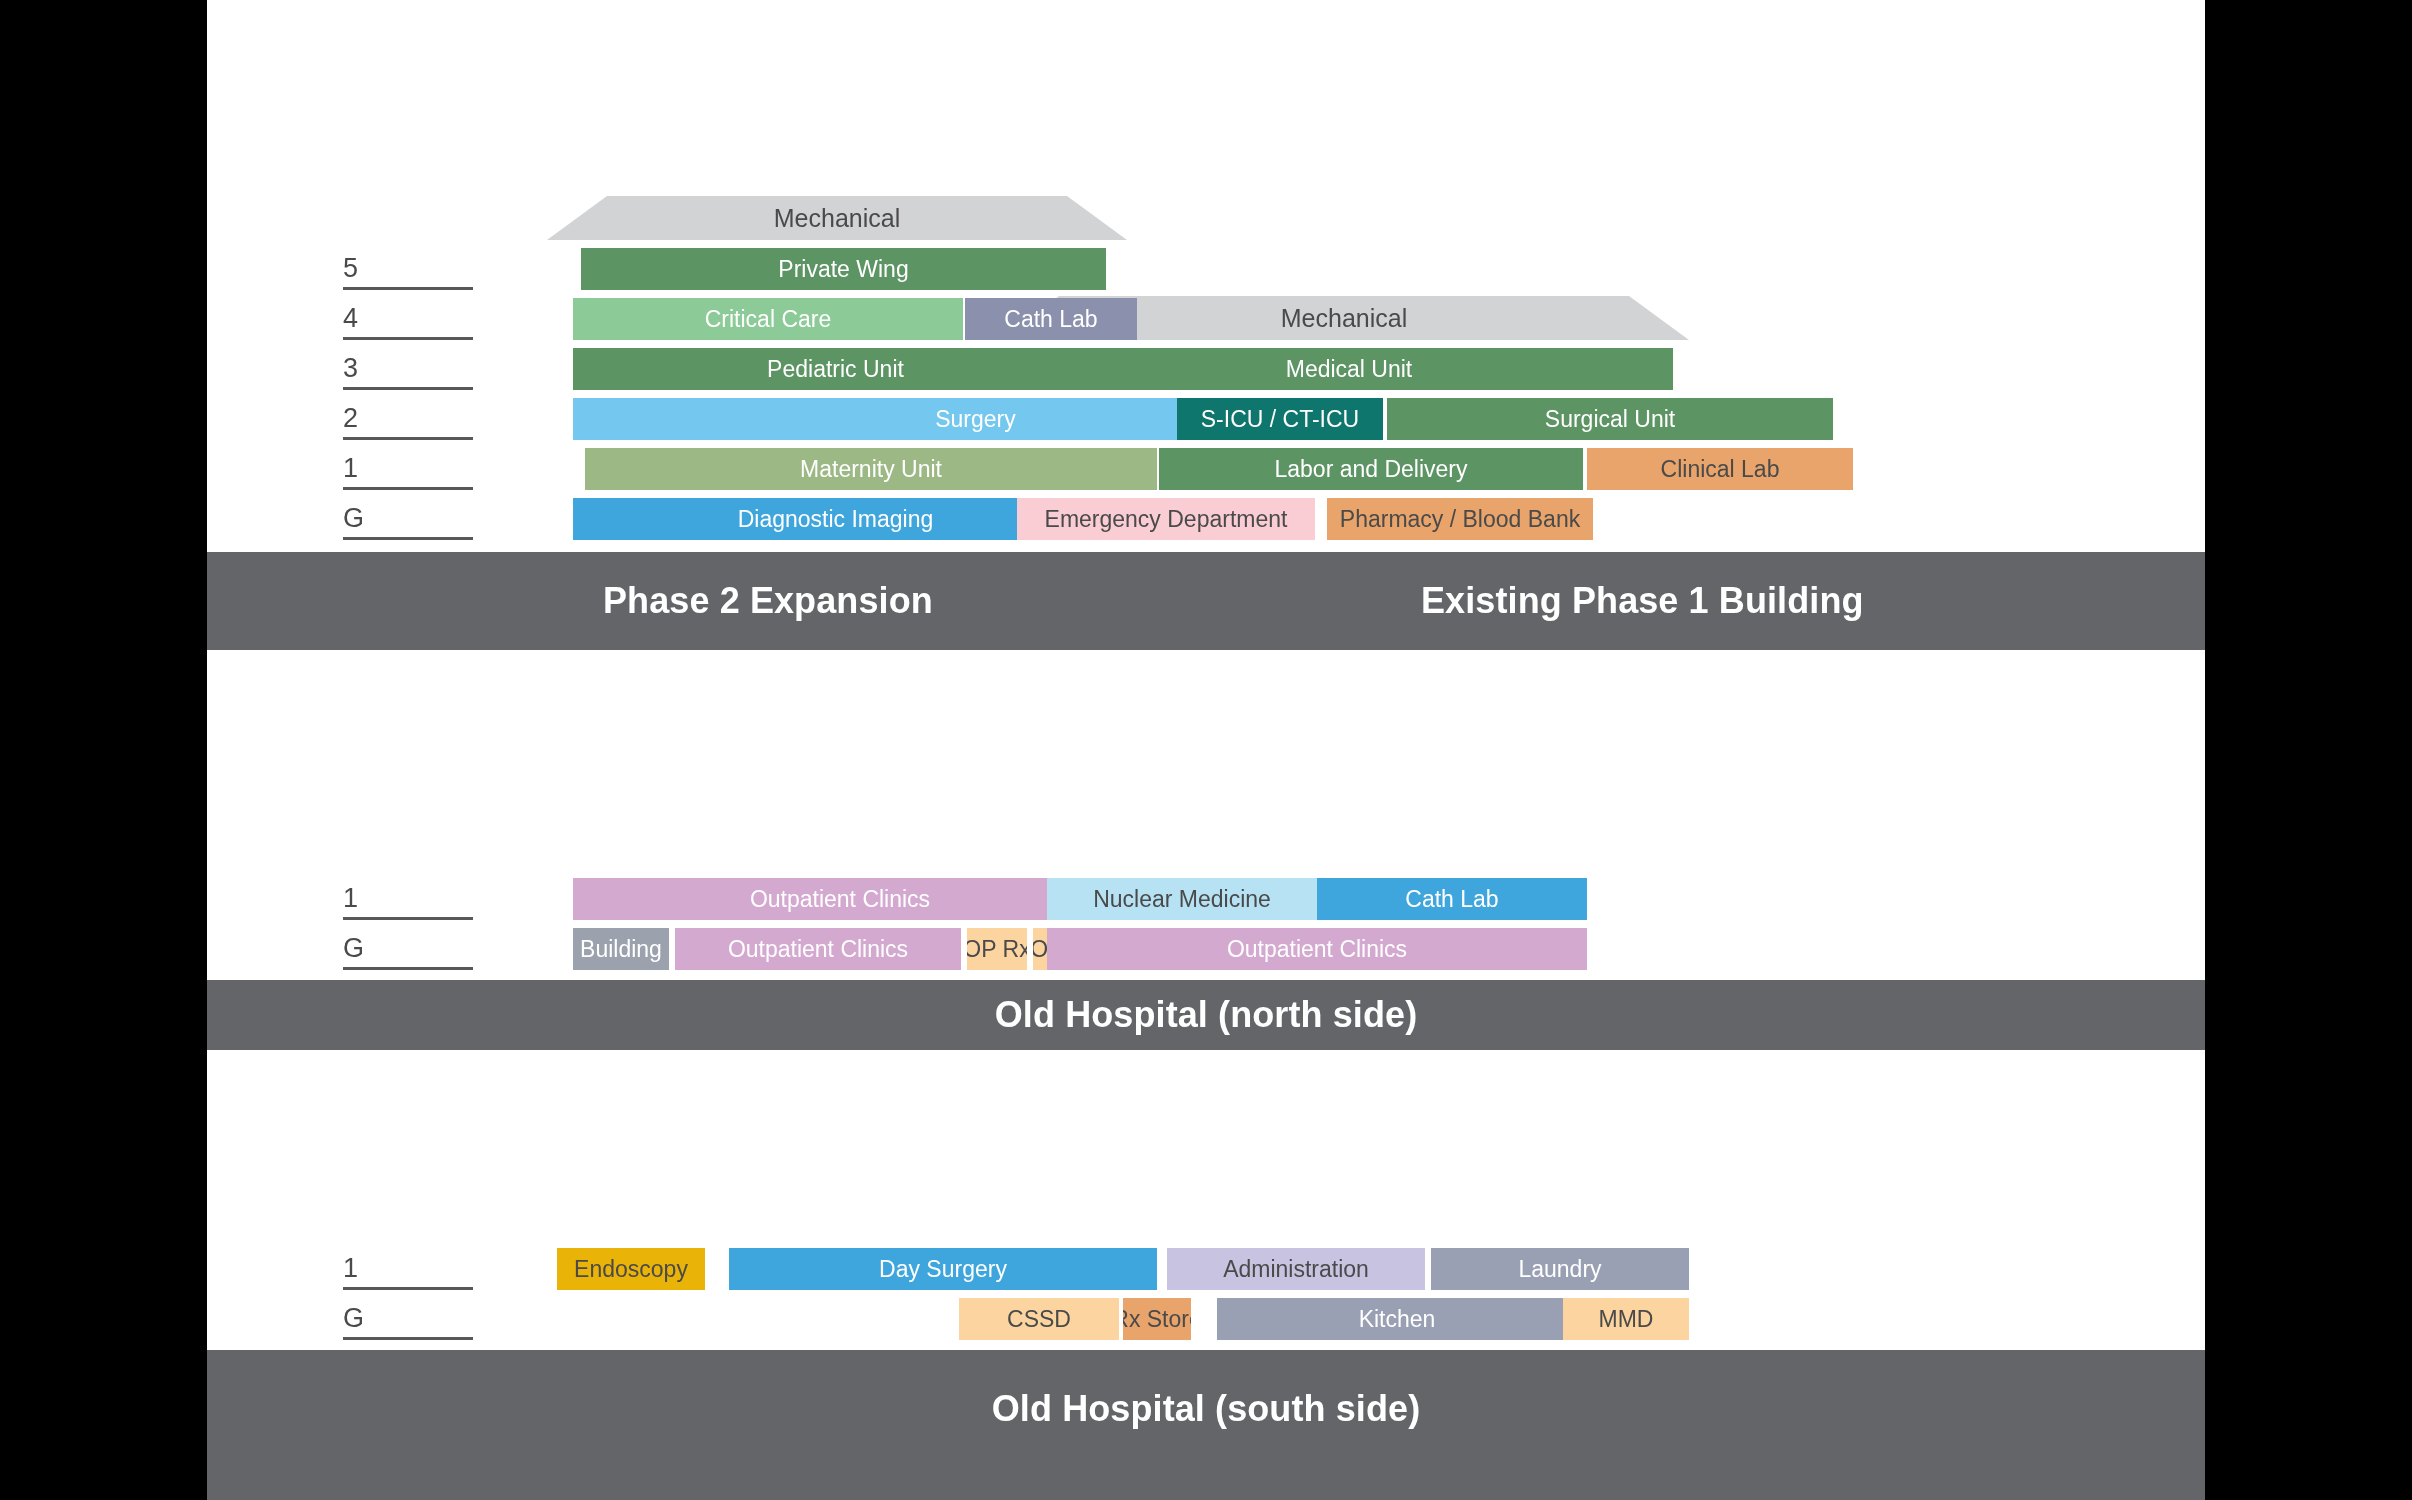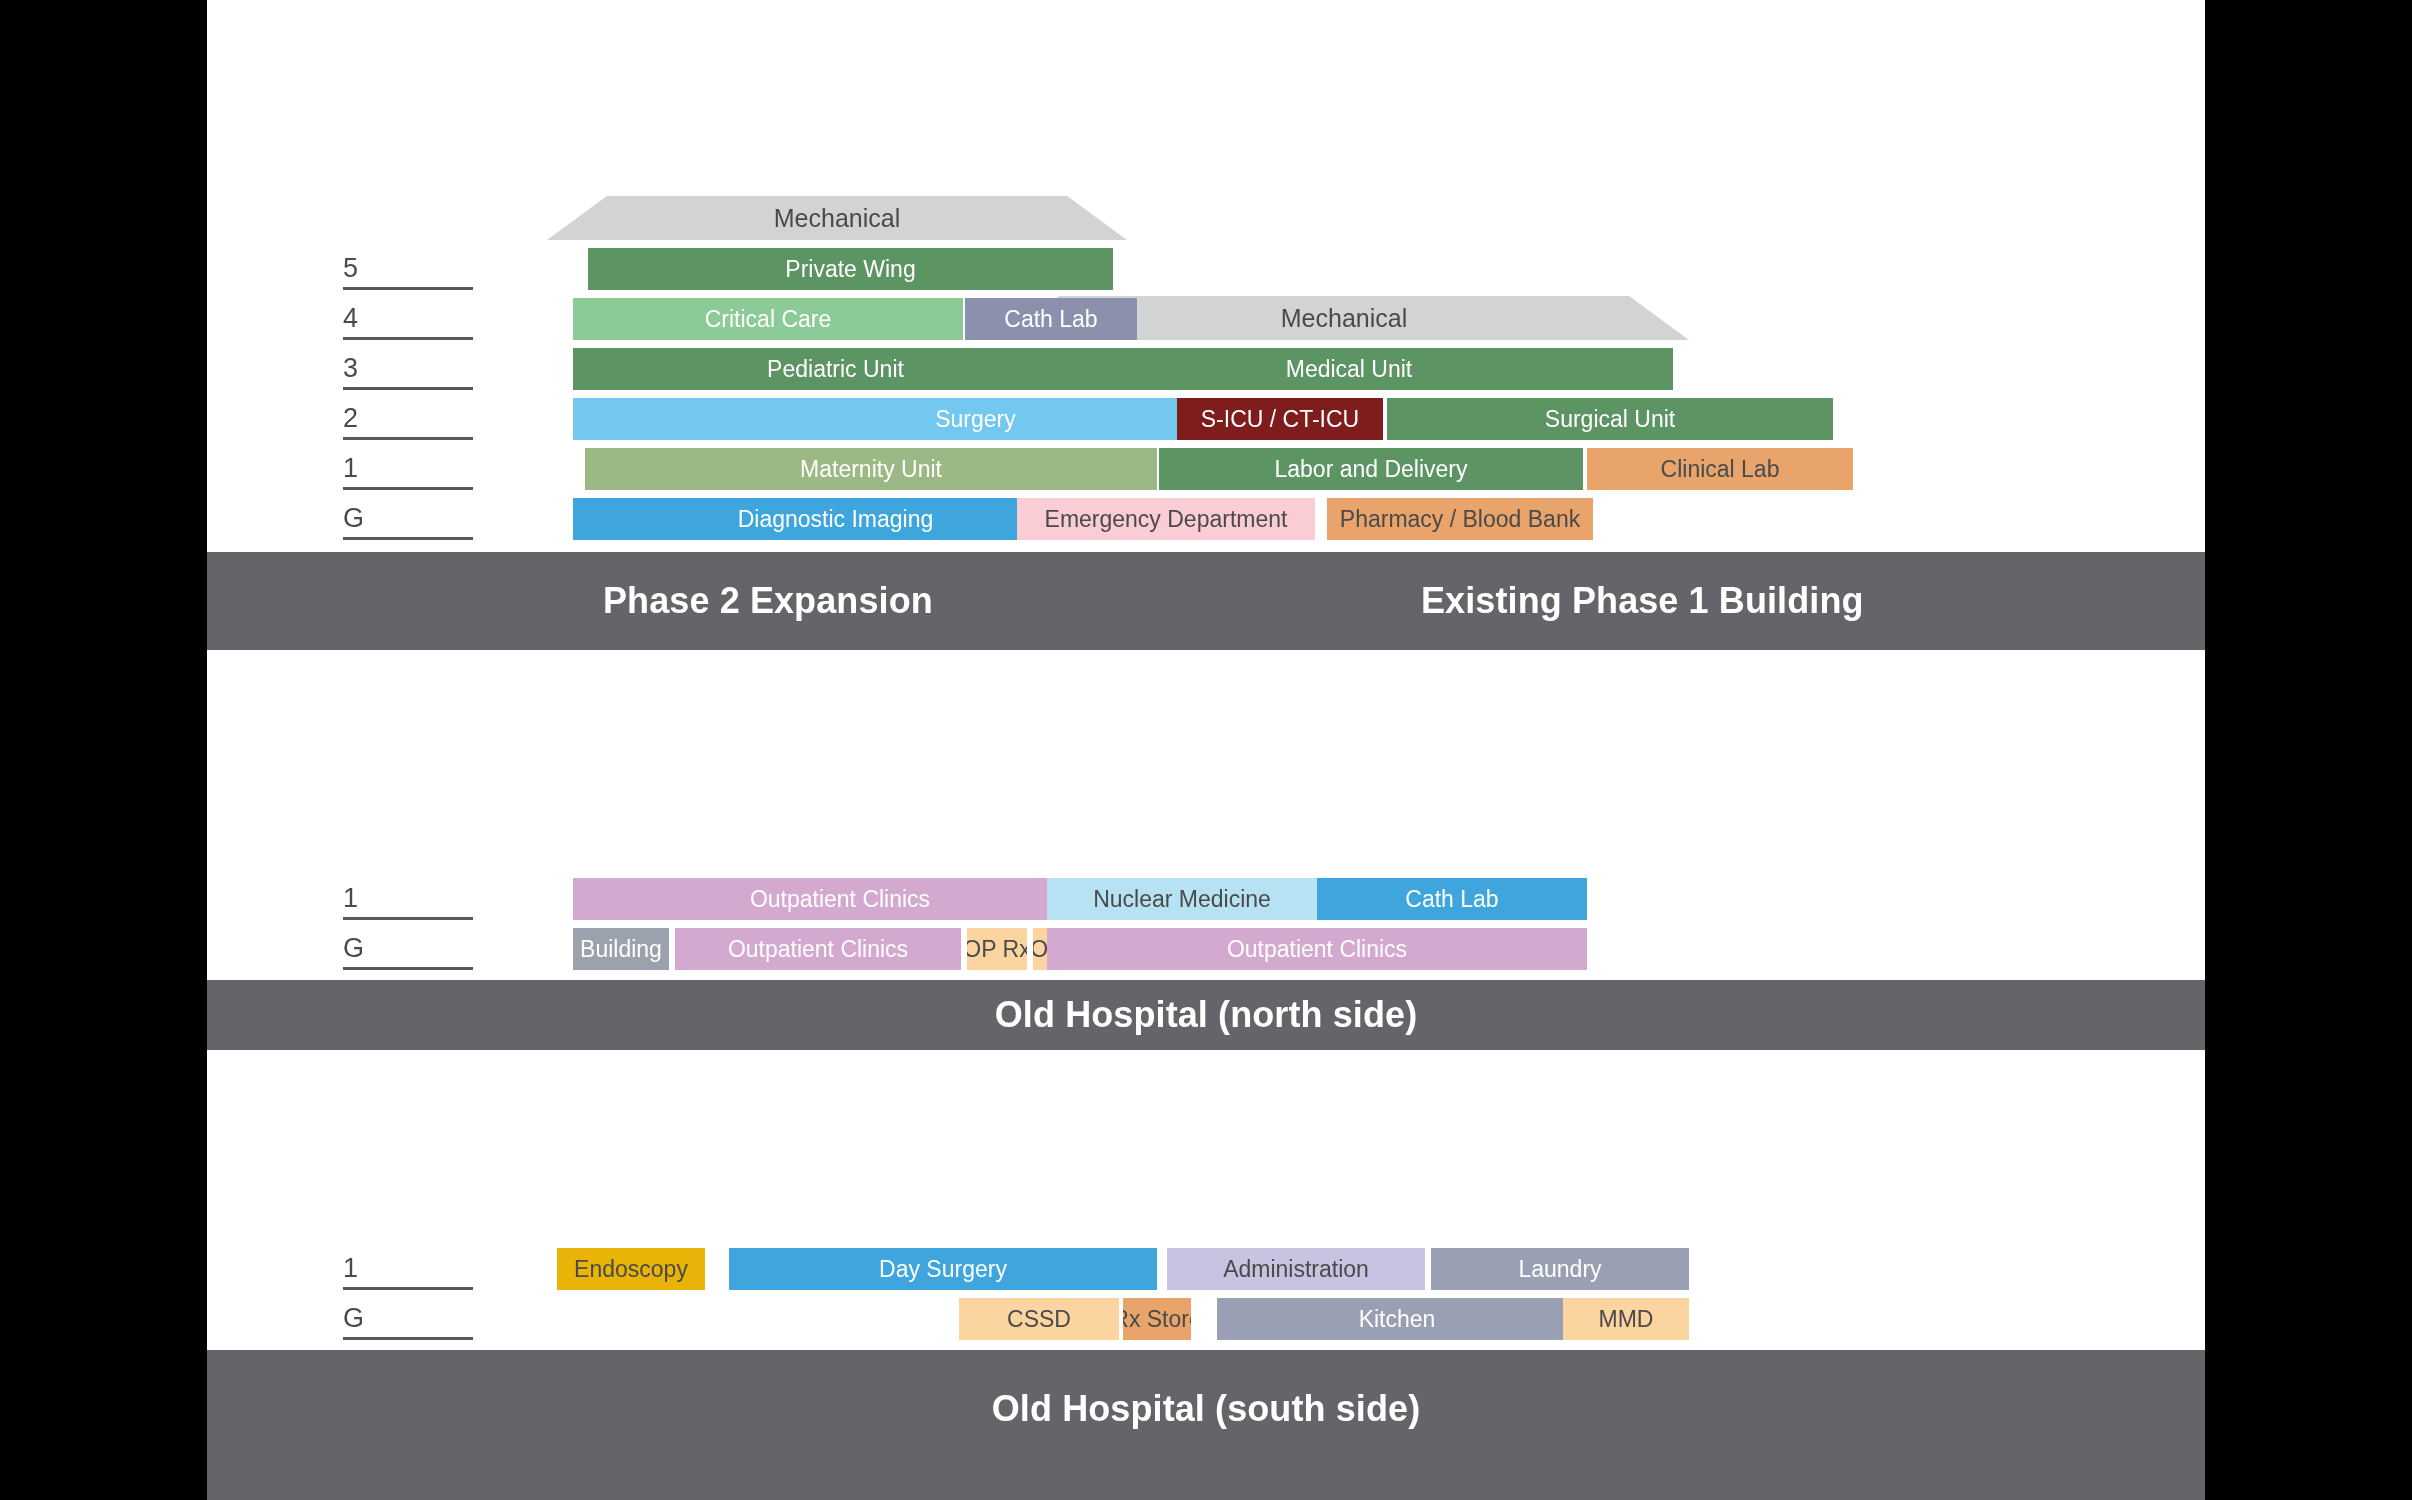--- a/index.html
+++ b/index.html
@@ -71,34 +71,34 @@
             <div class="rooflabel">Mechanical</div>
           </div>
           <div class="roof" style="left: 792px; top: 296px; width: 690px;">
             <svg width="690" height="44" viewBox="0 0 690 44">
               <polygon points="60,0 630,0 690,44 0,44" fill="#d2d3d5"></polygon>
             </svg>
             <div class="rooflabel">Mechanical</div>
           </div>
         </div>
       <div id="s1-rows">
-          <div class="row" style="top: 248px; left: 15px; width: 1998px;">
+          <div class="row" style="top: 248px; left: 8px; width: 1998px;">
             <div class="seg light" style="left: 366px; width: 525px; background: rgb(93, 148, 100);">Private Wing</div>
           </div>
           <div class="row" style="top: 298px; left: 0px; width: 1998px;">
             <div class="seg light" style="left: 366px; width: 390px; background: rgb(140, 203, 152);">Critical Care</div>
             <div class="seg light" style="left: 758px; width: 172px; background: rgb(139, 145, 173);">Cath Lab</div>
           </div>
           <div class="row" style="top: 348px; left: 0px; width: 1998px;">
             <div class="seg light" style="left: 366px; width: 525px; background: rgb(93, 148, 100);">Pediatric Unit</div>
             <div class="seg light" style="left: 818px; width: 648px; background: rgb(93, 148, 100);">Medical Unit</div>
           </div>
           <div class="row" style="top: 398px; left: 0px; width: 1998px;">
             <div class="seg light" style="left: 366px; width: 805px; background: rgb(116, 199, 239);">Surgery</div>
-            <div class="seg light" style="left: 970px; width: 206px; background: #7f1d1d;">S-ICU / CT-ICU</div>
+            <div class="seg light" style="left: 970px; width: 206px; background: #0f766e;">S-ICU / CT-ICU</div>
             <div class="seg light" style="left: 1180px; width: 446px; background: rgb(93, 148, 100);">Surgical Unit</div>
           </div>
           <div class="row" style="top: 448px; left: 12px; width: 2204px;">
             <div class="seg light" style="left: 366px; width: 572px; background: rgb(156, 184, 132);">Maternity Unit</div>
             <div class="seg light" style="left: 940px; width: 424px; background: rgb(93, 148, 100);">Labor and Delivery</div>
             <div class="seg dark" style="left: 1368px; width: 266px; background: rgb(232, 164, 107);">Clinical Lab</div>
           </div>
           <div class="row" style="top: 498px; left: 0px; width: 1998px;">
             <div class="seg light" style="left: 366px; width: 525px; background: rgb(62, 166, 221);">Diagnostic Imaging</div>
             <div class="seg dark" style="left: 810px; width: 298px; background: rgb(249, 205, 211);">Emergency Department</div>

